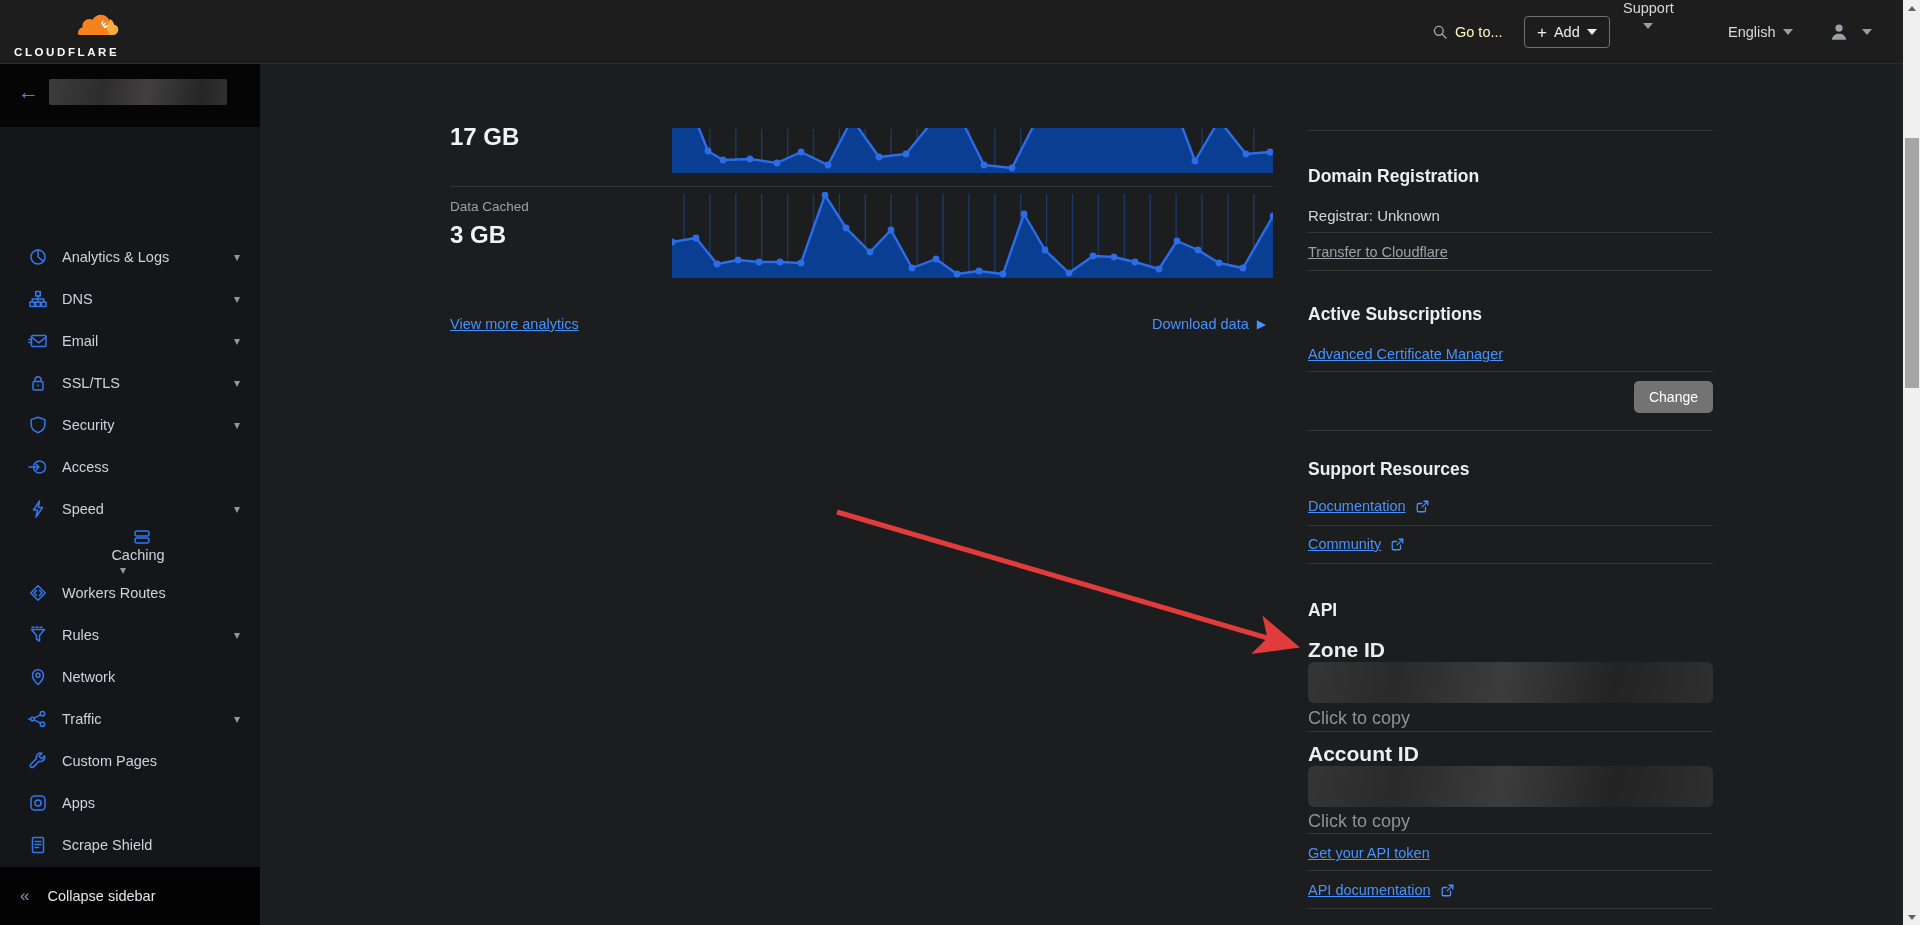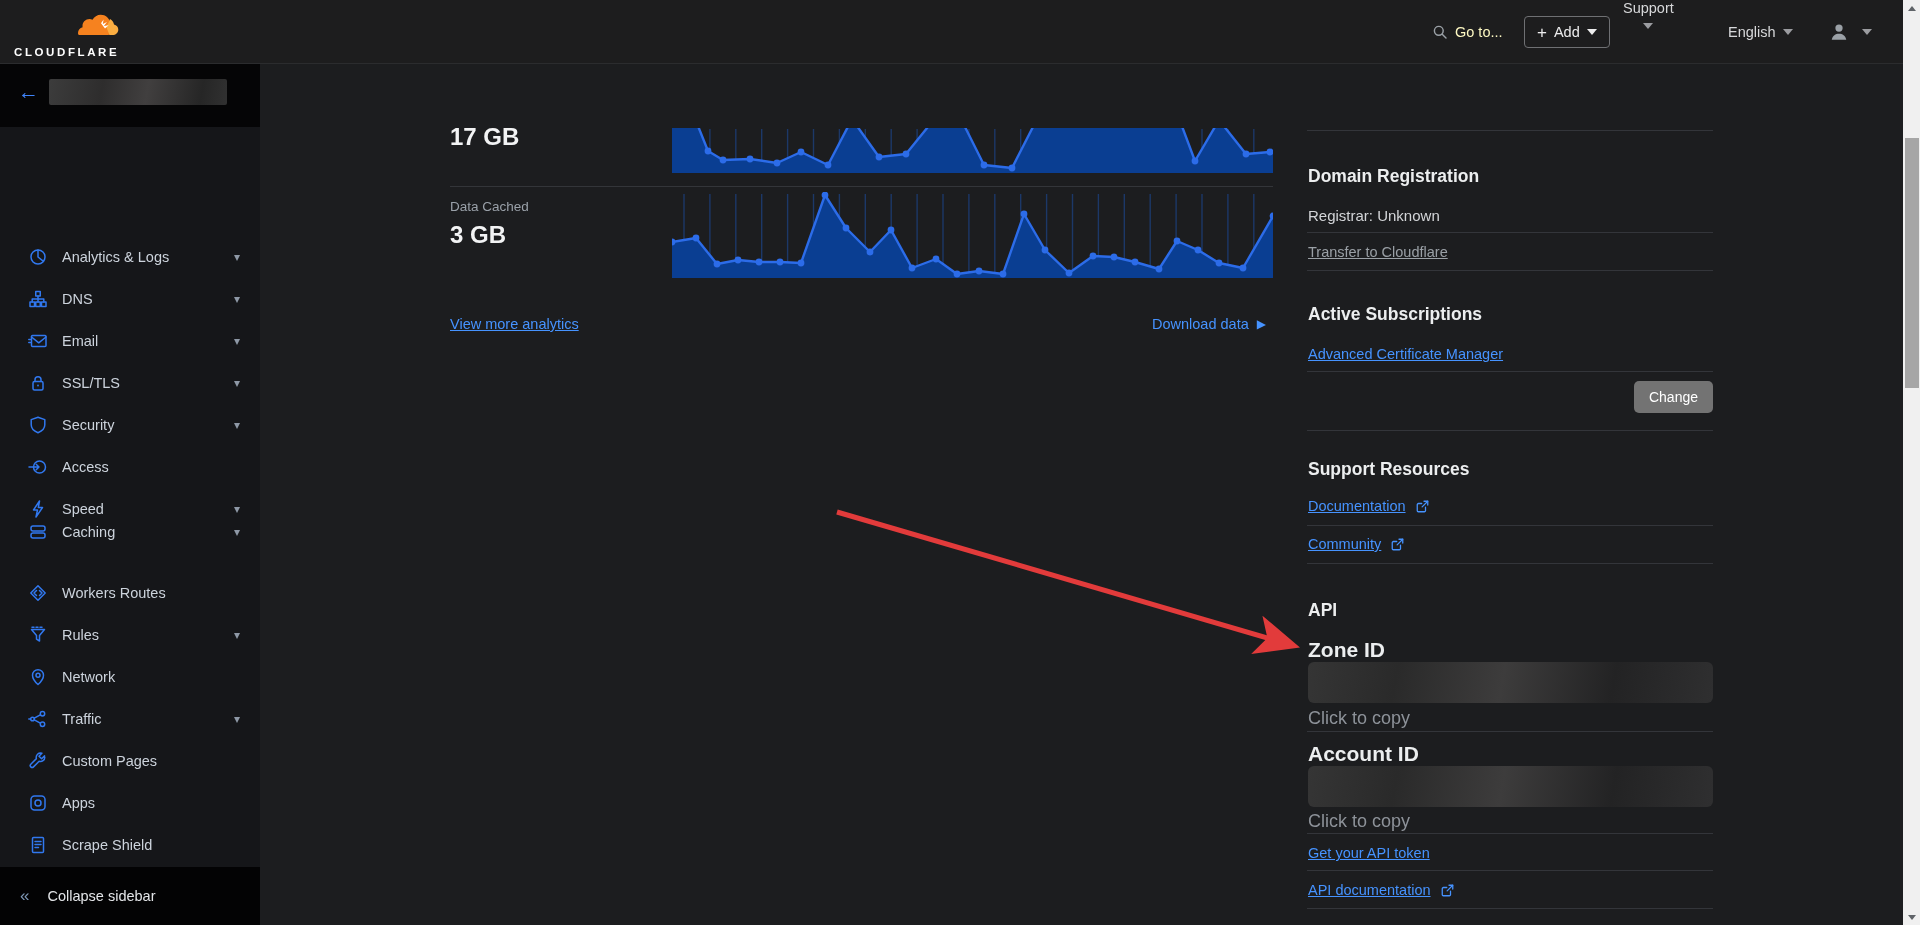--- a/index.html
+++ b/index.html
@@ -202,21 +202,21 @@
       <span class="sb-label">Access</span>
       <span class="sb-chevron" style="visibility: hidden;">▾</span>
     </div>
         <div class="sb-item" style="top: 362px;">
       <span class="sb-icon"><svg viewBox="0 0 20 20">
               <path d="M11.5 2L5.5 11h4L8 18l6.5-9.5h-4.2Z"></path>
             </svg></span>
       <span class="sb-label">Speed</span>
       <span class="sb-chevron">▾</span>
     </div>
-        <div class="sb-item" style="top: 385px;">
+        <div class="sb-item" style="top: 400px; flex-direction: column;">
       <span class="sb-icon"><svg viewBox="0 0 20 20">
               <rect x="3" y="4" width="14" height="5" rx="2"></rect>
               <rect x="3" y="11" width="14" height="5" rx="2"></rect>
             </svg></span>
       <span class="sb-label">Caching</span>
       <span class="sb-chevron">▾</span>
     </div>
         <div class="sb-item" style="top: 446px;">
       <span class="sb-icon"><svg viewBox="0 0 20 20">
               <path d="M10 2.8L17.2 10 10 17.2 2.8 10Z"></path>

